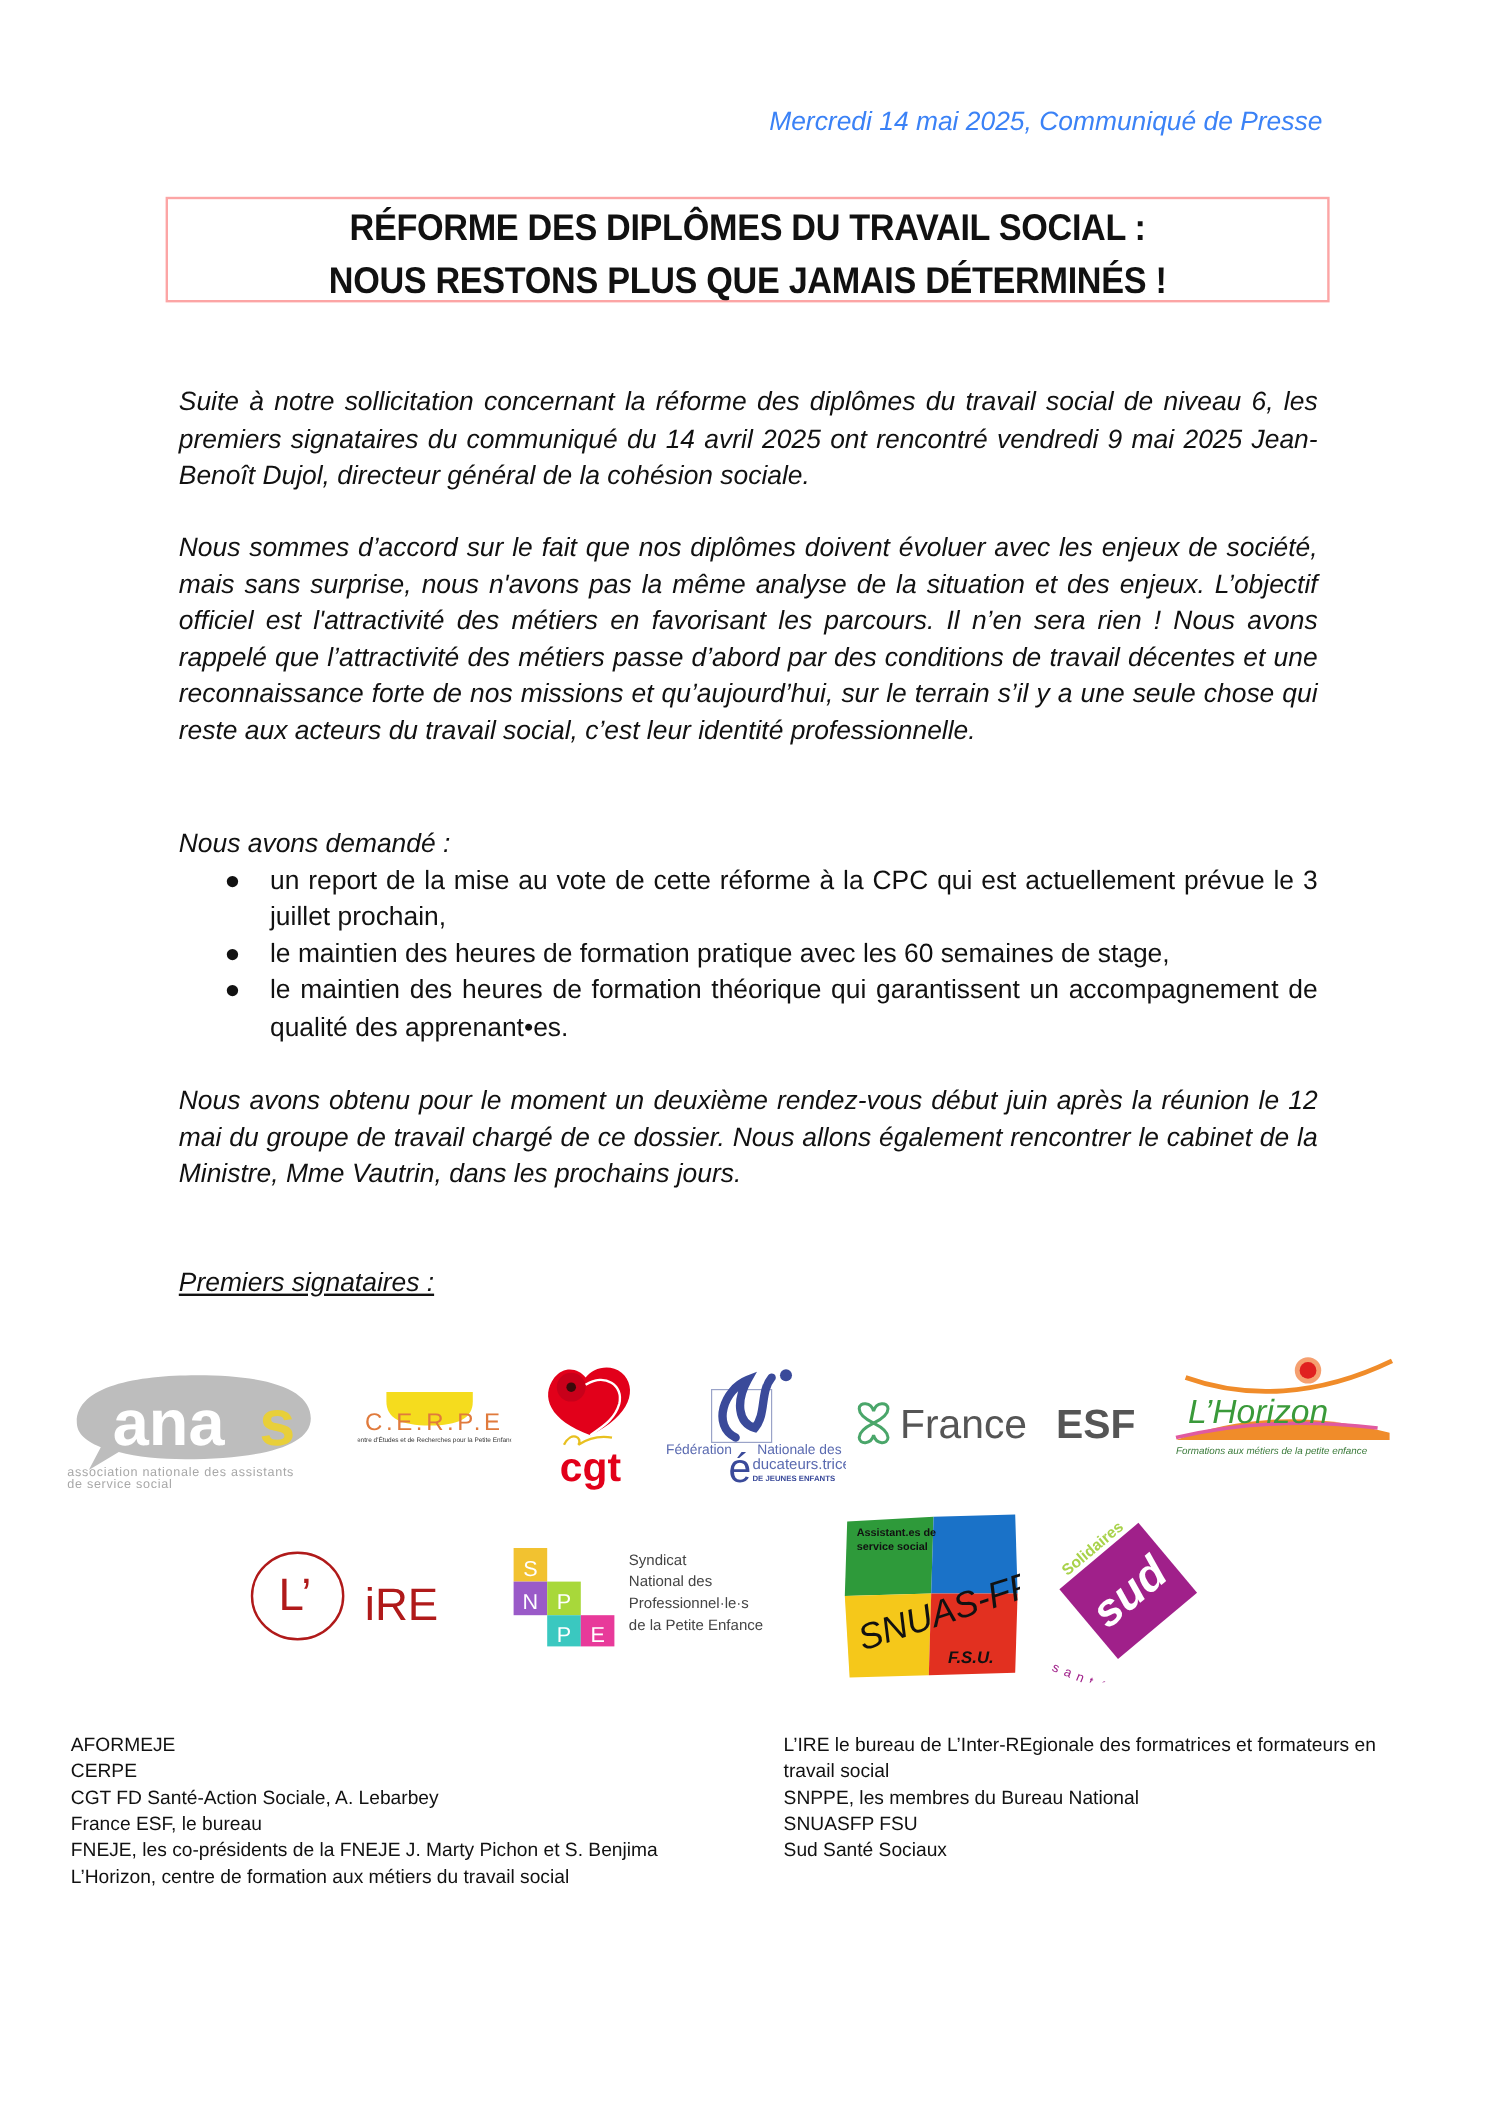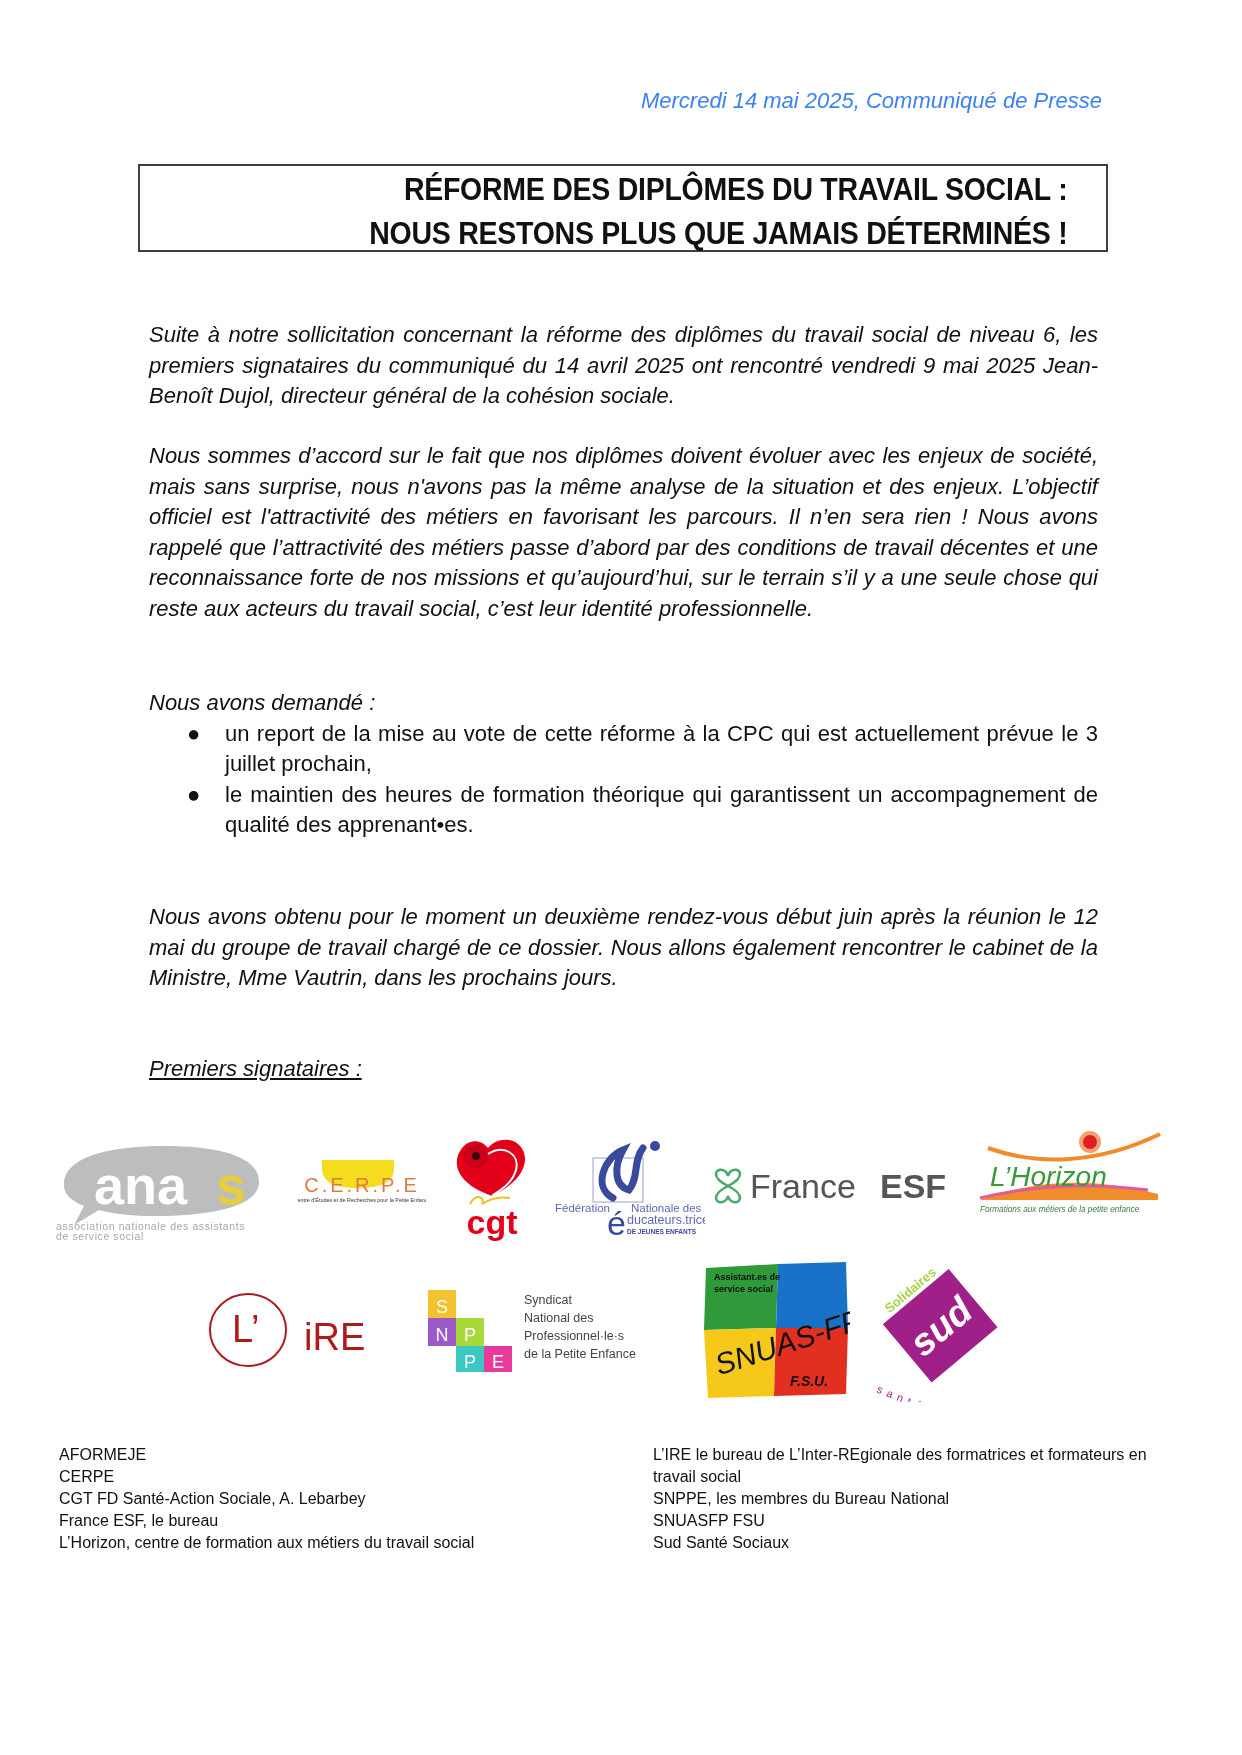--- a/index.html
+++ b/index.html
@@ -1,19 +1,19 @@
 <!DOCTYPE html>
 <html><head>
 <meta charset="utf-8">
 <style>
   html, body { margin: 0; padding: 0; background: #ffffff; }
   body { width: 1242px; height: 1755px; position: relative; overflow: hidden; color: #111; font-family: "Liberation Sans", sans-serif; }
   .abs { position: absolute; }
   .dateline { right: 140px; top: 88px; font-size: 22px; font-style: italic; color: #3b82f6; }
-  .titlebox { left: 138px; top: 164px; width: 970px; height: 88px; border: 2px solid #404040; box-sizing: border-box; text-align: right; }
+  .titlebox { left: 138px; top: 164px; width: 970px; height: 88px; border: 2px solid #fca5a5; box-sizing: border-box; text-align: center; }
   .titlebox div { font-family: "Liberation Sans", sans-serif; font-weight: bold; font-size: 31px; line-height: 44px; letter-spacing: -0.3px; transform: scaleX(0.92); }
   .titlebox .l1 { margin-top: 2px; }
   .body { left: 149px; width: 949px; font-size: 22px; line-height: 30.6px; text-align: justify; }
   .body p { margin: 0; font-style: italic; }
   .p1 { top: 320px; }
   .p2 { top: 441px; }
   .p3 { top: 688px; }
   .bullets { margin: 0; padding: 0; list-style: none; }
   .bullets li { position: relative; padding-left: 76px; text-align: justify; }
   .bullets li .dot { position: absolute; left: 38px; top: 0; }
@@ -40,21 +40,21 @@
 </div>
 
 <div class="abs body p2">
   <p>Nous sommes d’accord sur le fait que nos diplômes doivent évoluer avec les enjeux de société, mais sans surprise, nous n'avons pas la même analyse de la situation et des enjeux. L’objectif officiel est l'attractivité des métiers en favorisant les parcours. Il n’en sera rien ! Nous avons rappelé que l’attractivité des métiers passe d’abord par des conditions de travail décentes et une reconnaissance forte de nos missions et qu’aujourd’hui, sur le terrain s’il y a une seule chose qui reste aux acteurs du travail social, c’est leur identité professionnelle.</p>
 </div>
 
 <div class="abs body p3">
   <p>Nous avons demandé :</p>
   <ul class="bullets">
     <li><span class="dot">●</span><span>un report de la mise au vote de cette réforme à la CPC qui est actuellement prévue le 3 juillet prochain,</span></li>
-    <li><span class="dot">●</span></li>
+    <li><span class="dot">●</span><span>le maintien des heures de formation pratique avec les 60 semaines de stage,</span></li>
     <li><span class="dot">●</span><span>le maintien des heures de formation théorique qui garantissent un accompagnement de qualité des apprenant•es.</span></li>
   </ul>
 </div>
 
 <div class="abs body p4">
   <p>Nous avons obtenu pour le moment un deuxième rendez-vous début juin après la réunion le 12 mai du groupe de travail chargé de ce dossier. Nous allons également rencontrer le cabinet de la Ministre, Mme Vautrin, dans les prochains jours.</p>
 </div>
 
 <div class="abs sig-title">Premiers signataires :</div>
 
@@ -172,20 +172,21 @@
     </g>
     <text x="8" y="136" font-family="Liberation Serif, serif" font-size="11" fill="#a0208a" letter-spacing="5" transform="rotate(22 8 136)">santé sociaux</text>
   </svg>
 </div>
 
 <div class="abs list list-left">
   <div>AFORMEJE</div>
   <div>CERPE</div>
   <div>CGT FD Santé-Action Sociale, A. Lebarbey</div>
   <div>France ESF, le bureau</div>
+  <div>FNEJE, les co-présidents de la FNEJE J. Marty Pichon et S. Benjima</div>
   <div>L’Horizon, centre de formation aux métiers du travail social</div>
 </div>
 
 <div class="abs list list-right">
   <div>L’IRE le bureau de L’Inter-REgionale des formatrices et formateurs en travail social</div>
   <div>SNPPE, les membres du Bureau National</div>
   <div>SNUASFP FSU</div>
   <div>Sud Santé Sociaux</div>
 </div>
 

